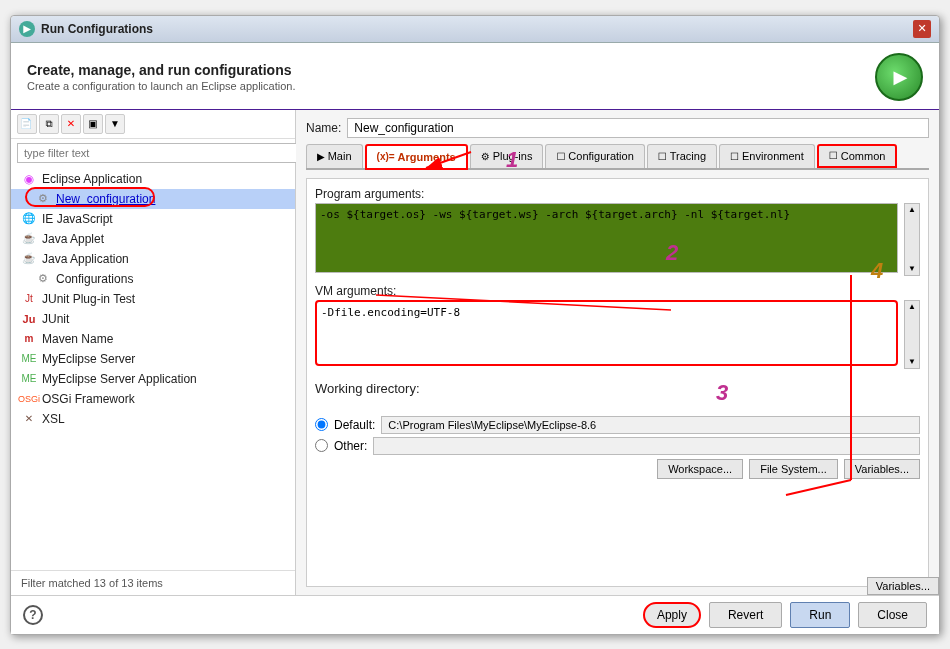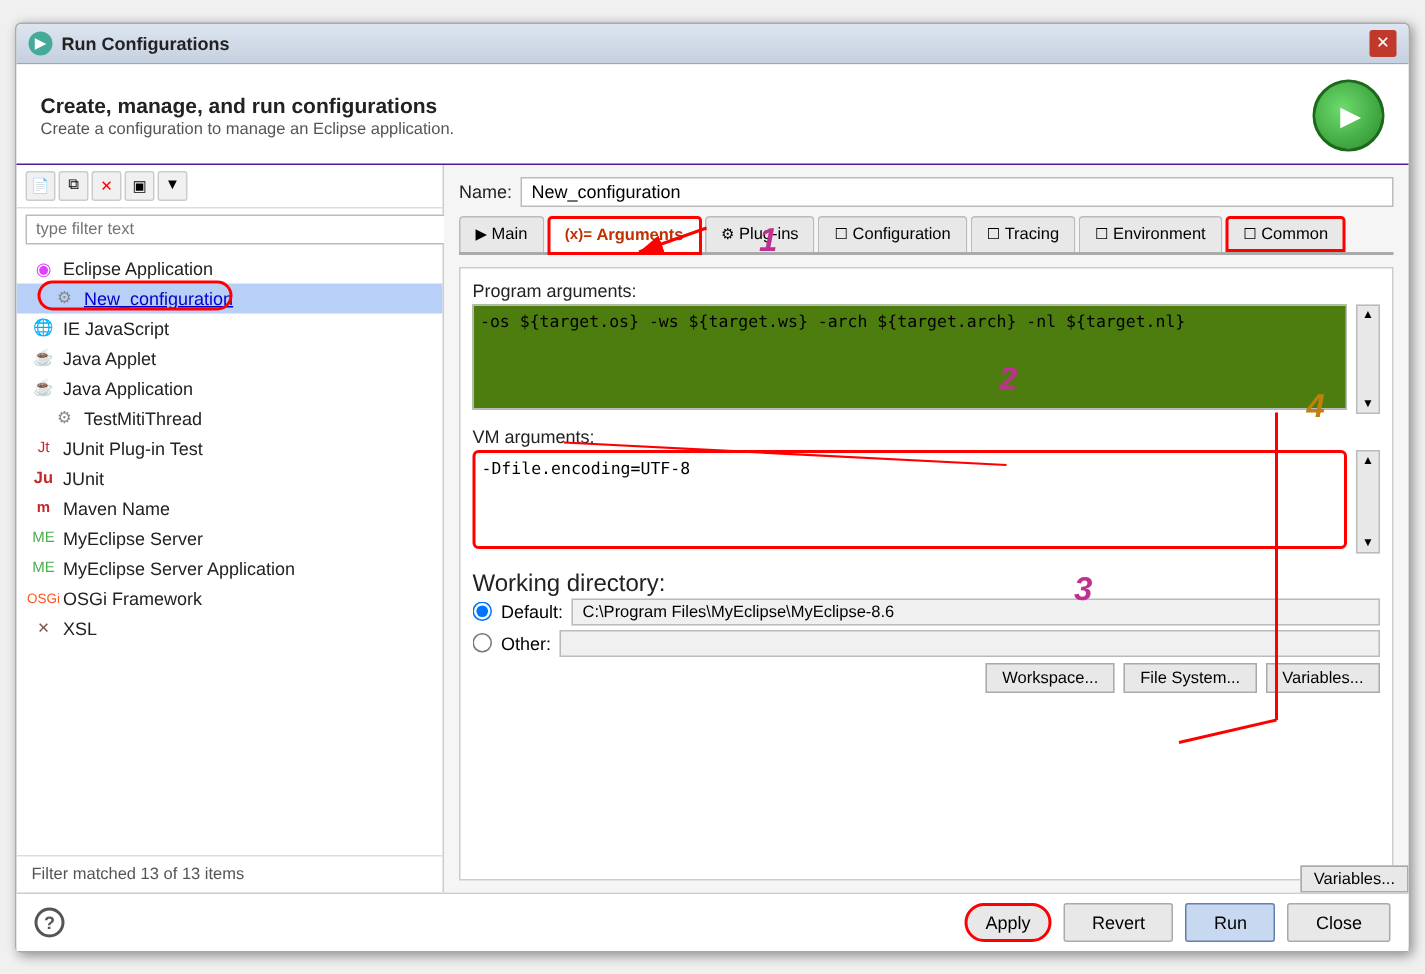--- a/index.html
+++ b/index.html
@@ -298,23 +298,23 @@
       display: flex;
       align-items: center;
       justify-content: center;
       font-size: 8px;
       cursor: pointer;
     }
     .working-dir {
       margin-top: 4px;
     }
     .working-dir-label {
-      font-size: 16px;
+      font-size: 13px;
       color: #222;
-      margin-bottom: 0;
+      margin-bottom: 20px;
     }
     .radio-row {
       display: flex;
       align-items: center;
       gap: 6px;
       margin-bottom: 3px;
     }
     .radio-row label {
       font-size: 12px;
     }
@@ -416,21 +416,21 @@
     <div class="titlebar-left">
       <div class="titlebar-icon">▶</div>
       <span class="titlebar-title">Run Configurations</span>
     </div>
     <div class="titlebar-close">✕</div>
   </div>
 
   <div class="header">
     <div class="header-text">
       <h2>Create, manage, and run configurations</h2>
-      <p>Create a configuration to manage an Eclipse application.</p>
+      <p>Create a configuration to launch an Eclipse application.</p>
     </div>
     <div class="run-btn"></div>
   </div>
 
   <div class="main-content">
 
     <div class="sidebar">
       <div class="sidebar-toolbar">
         <div class="tb-btn" title="New">📄</div>
         <div class="tb-btn" title="Copy">⧉</div>
@@ -463,21 +463,21 @@
           <span>Java Applet</span>
         </div>
 
         <div class="tree-item">
           <span class="tree-icon" style="color:#f57c00;">☕</span>
           <span>Java Application</span>
         </div>
 
         <div class="tree-item child">
           <span class="tree-icon" style="color:#888;">⚙</span>
-          <span>TestMitiThread</span>
+          <span>Configurations</span>
         </div>
 
         <div class="tree-item">
           <span class="tree-icon" style="font-size:10px;color:#c62828;">Jt</span>
           <span>JUnit Plug-in Test</span>
         </div>
 
         <div class="tree-item">
           <span class="tree-icon icon-junit" style="font-size:11px;font-weight:bold;color:#c62828;">Ju</span>
           <span>JUnit</span>

